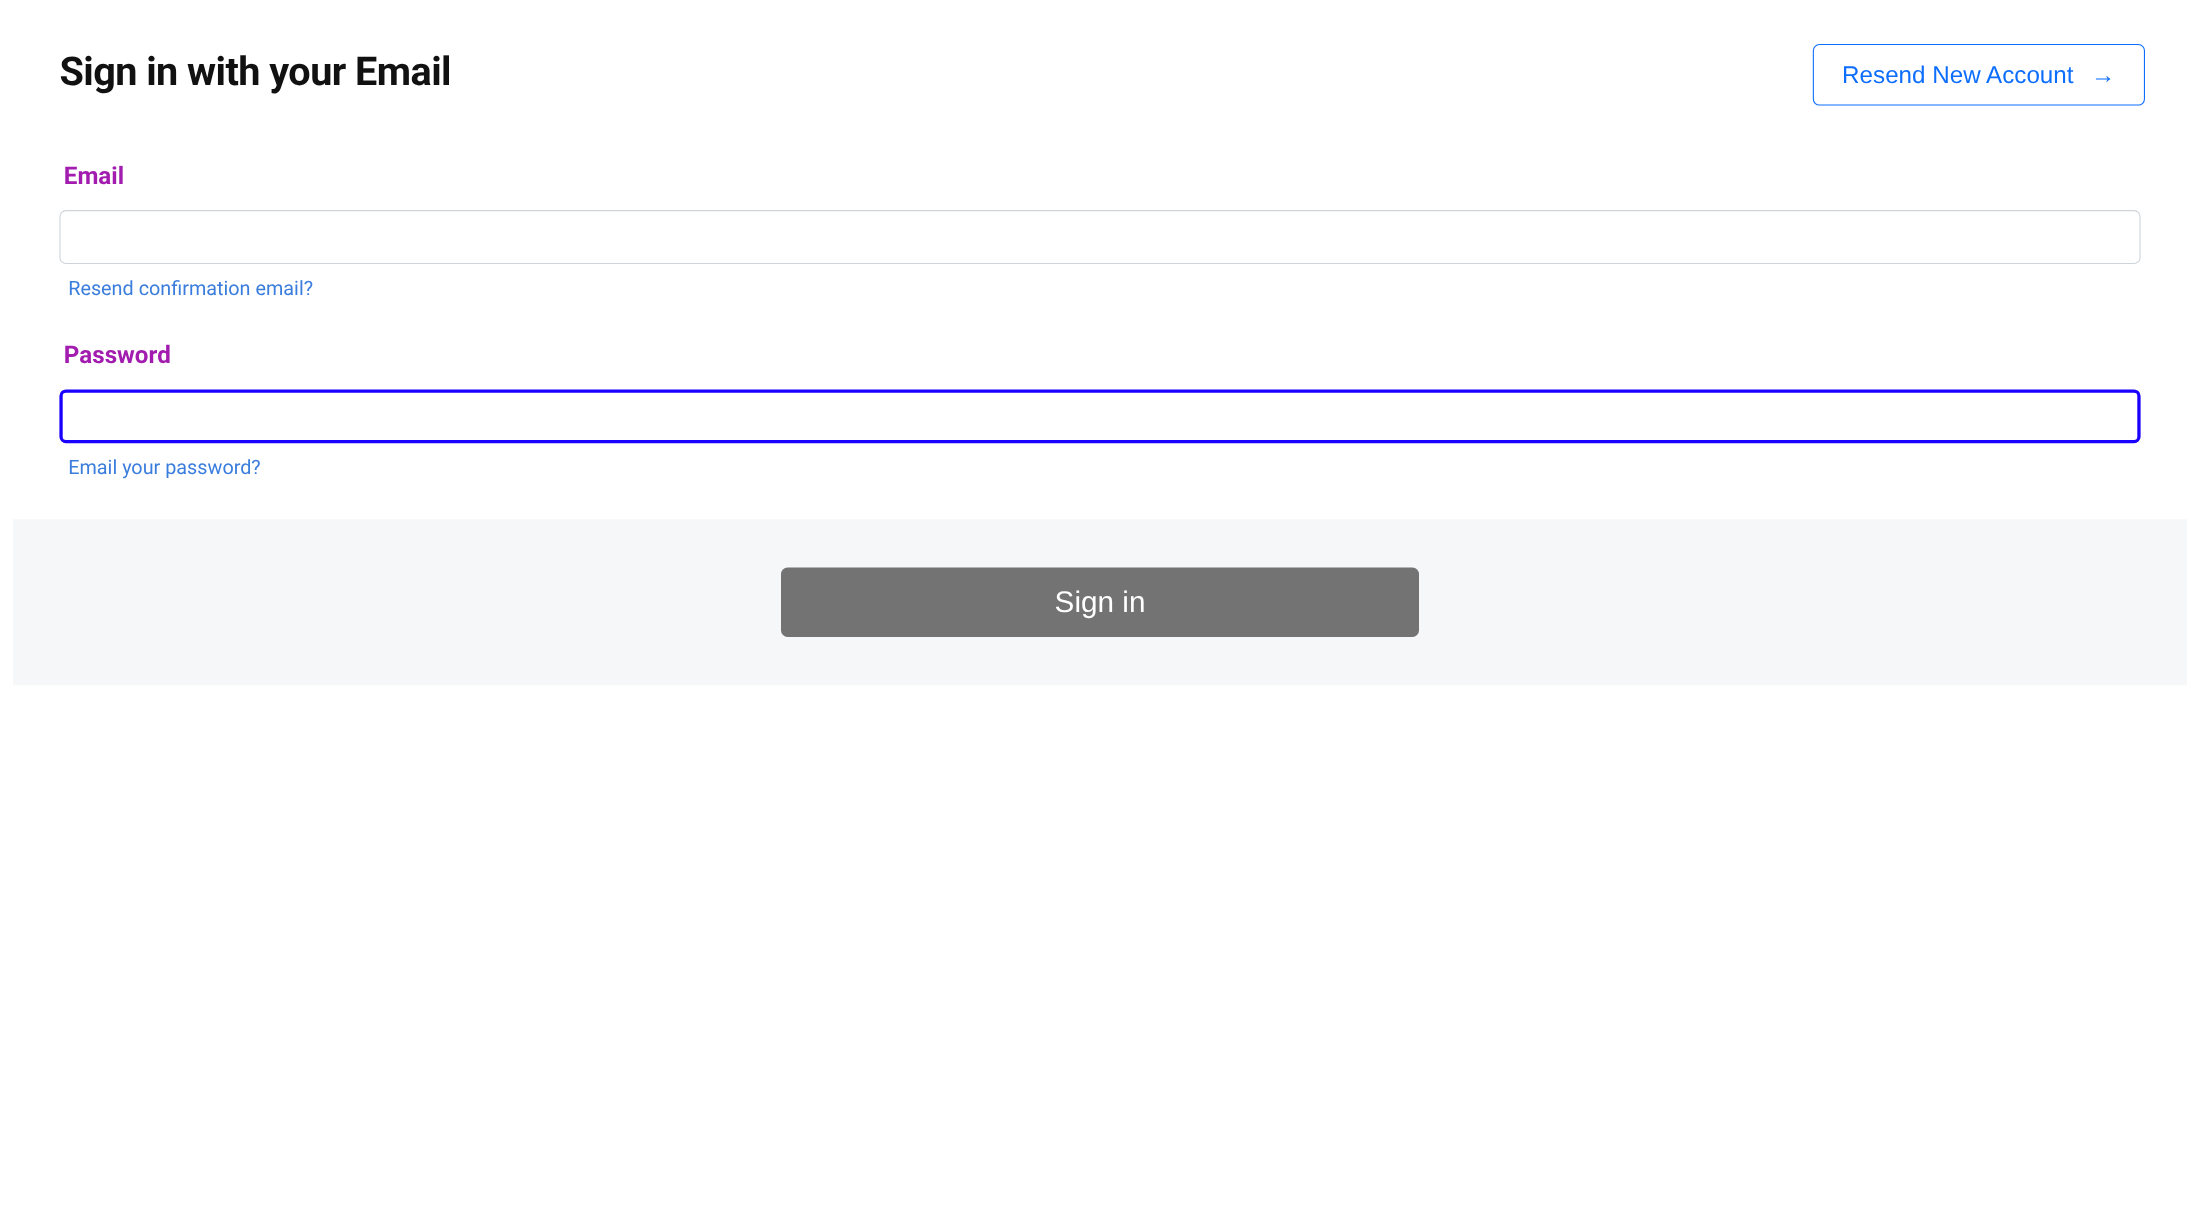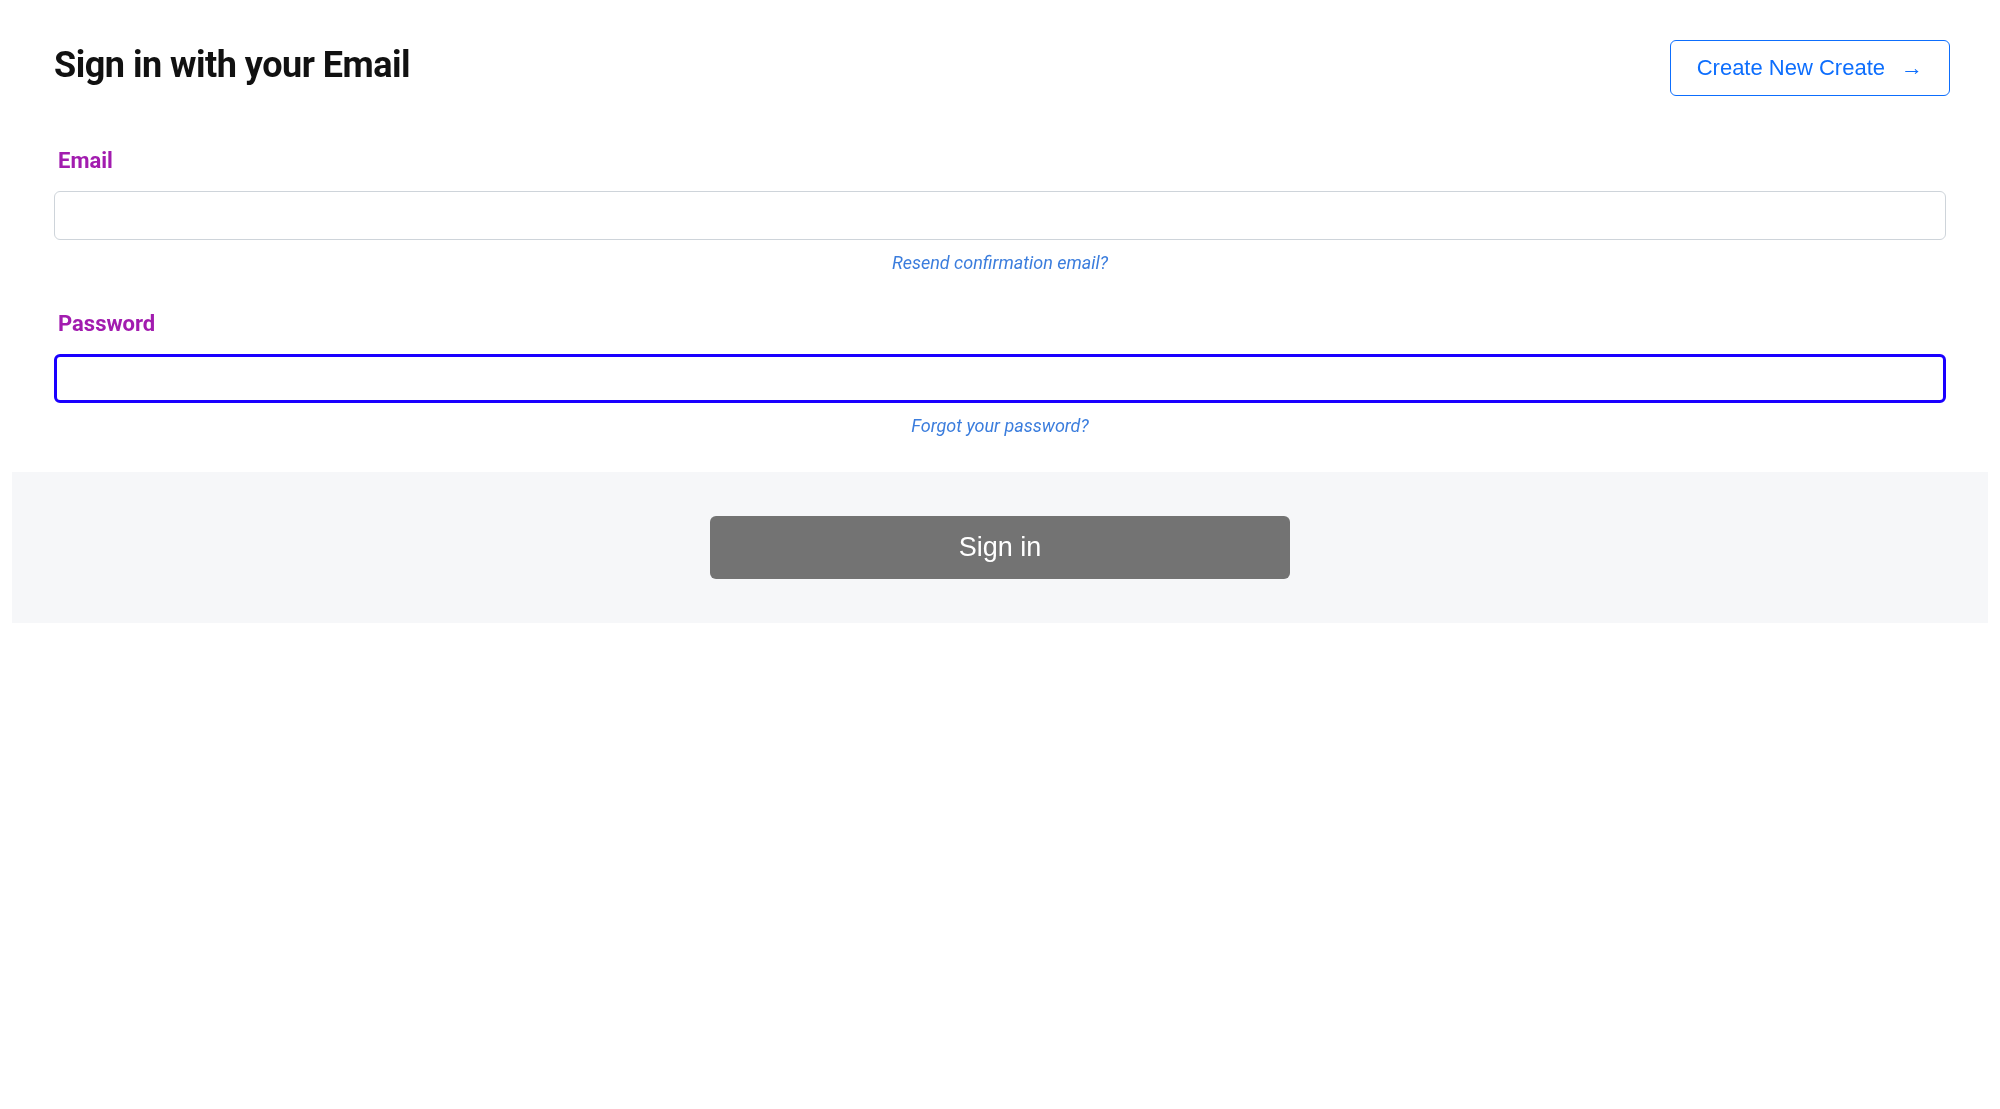--- a/index.html
+++ b/index.html
@@ -62,23 +62,22 @@
       padding: 0 14px;
       font-size: 20px;
       background: #fff;
       outline: none;
     }
     .form-input.focused {
       border: 3px solid #1a00ff;
       border-radius: 6px;
     }
     .helper-link-row {
-      text-align: center;
+      text-align: left;
       margin-top: 8px;
-      font-style: italic;
     }
     .helper-link {
       color: #3b7ddd;
       font-size: 18px;
       text-decoration: none;
       cursor: pointer;
     }
     .footer-bar {
       background: #f6f7f9;
       width: 100%;
@@ -106,40 +105,40 @@
   </style>
 </head>
 <body>
 
 <div class="container">
 
   <div class="header-row">
     <h1 class="page-title">Sign in with your Email</h1>
 
     <button class="create-account-btn">
-      <span>Create New Create</span>
+      <span>Resend New Account</span>
       <span class="arrow-icon">→</span>
     </button>
   </div>
 
   <div class="form-section">
 
     <div class="form-group">
       <label class="form-label">Email</label>
       <input type="email" class="form-input" value="" style="">
       <div class="helper-link-row">
         <a class="helper-link">Resend confirmation email?</a>
       </div>
     </div>
 
     <div class="form-group">
       <label class="form-label">Password</label>
       <input type="password" class="form-input focused" value="" style="">
       <div class="helper-link-row">
-        <a class="helper-link">Forgot your password?</a>
+        <a class="helper-link">Email your password?</a>
       </div>
     </div>
 
   </div>
 
   <div class="footer-bar">
     <button class="signin-btn">Sign in</button>
   </div>
 
 </div>

